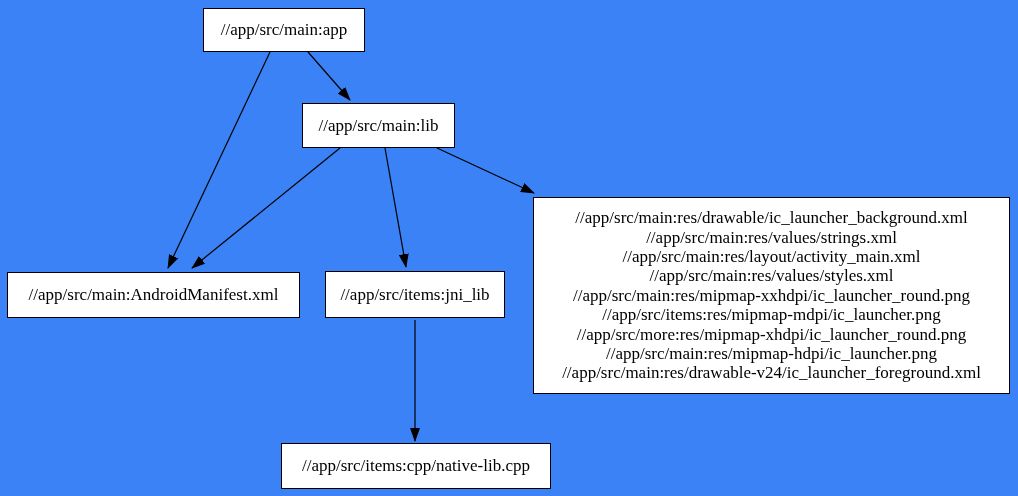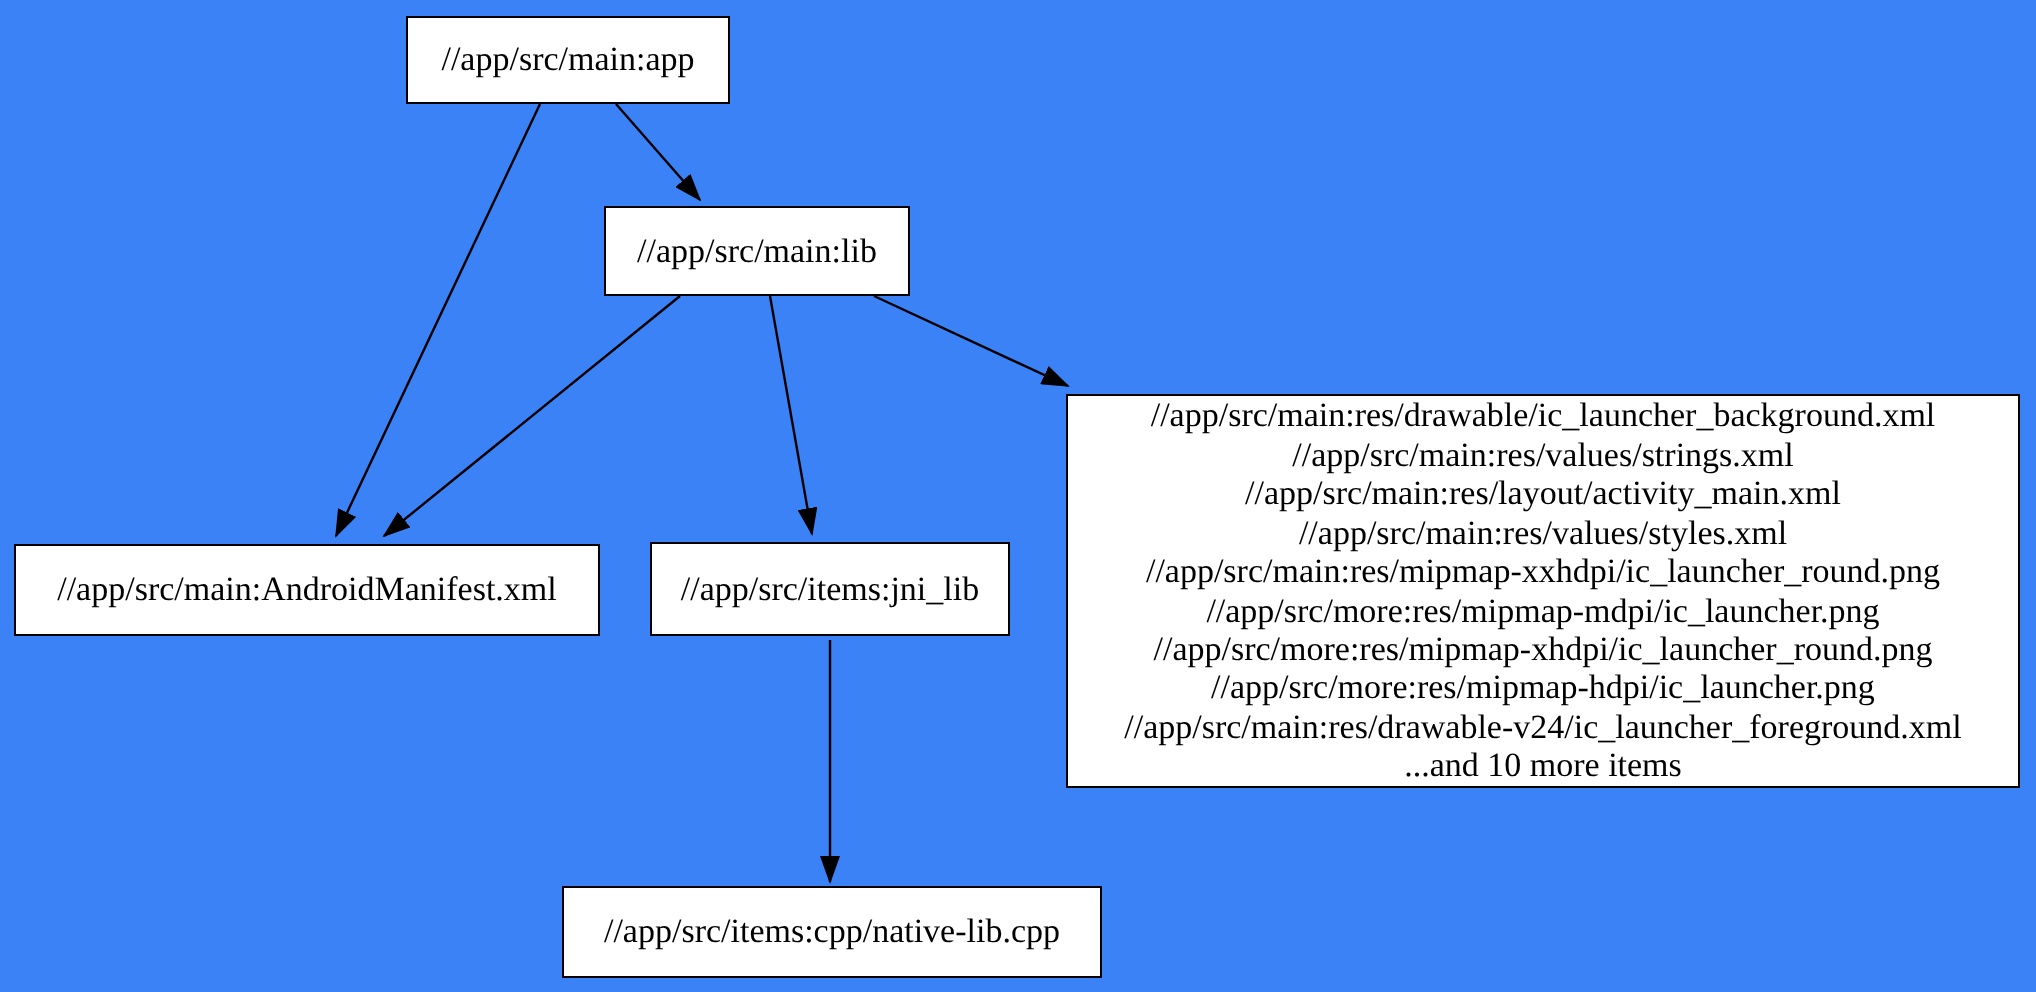--- a/index.html
+++ b/index.html
@@ -80,24 +80,23 @@
   <div class="node" style="left:325px; top:271px; width:180px; height:47px;">
     <span>//app/src/items:jni_lib</span>
   </div>
 
   <div class="node node-multi" style="left:533px; top:197px; width:477px; height:197px;">
     <div class="line">//app/src/main:res/drawable/ic_launcher_background.xml</div>
     <div class="line">//app/src/main:res/values/strings.xml</div>
     <div class="line">//app/src/main:res/layout/activity_main.xml</div>
     <div class="line">//app/src/main:res/values/styles.xml</div>
     <div class="line">//app/src/main:res/mipmap-xxhdpi/ic_launcher_round.png</div>
-    <div class="line">//app/src/more:res/mipmap-mdpi/ic_launcher.png</div>
+    <div class="line">//app/src/items:res/mipmap-mdpi/ic_launcher.png</div>
     <div class="line">//app/src/more:res/mipmap-xhdpi/ic_launcher_round.png</div>
-    <div class="line">//app/src/more:res/mipmap-hdpi/ic_launcher.png</div>
+    <div class="line">//app/src/main:res/mipmap-hdpi/ic_launcher.png</div>
     <div class="line">//app/src/main:res/drawable-v24/ic_launcher_foreground.xml</div>
-    <div class="line">...and 10 more items</div>
   </div>
 
   <div class="node" style="left:281px; top:443px; width:270px; height:46px;">
     <span>//app/src/items:cpp/native-lib.cpp</span>
   </div>
 
 </div>
 
 </body></html>

